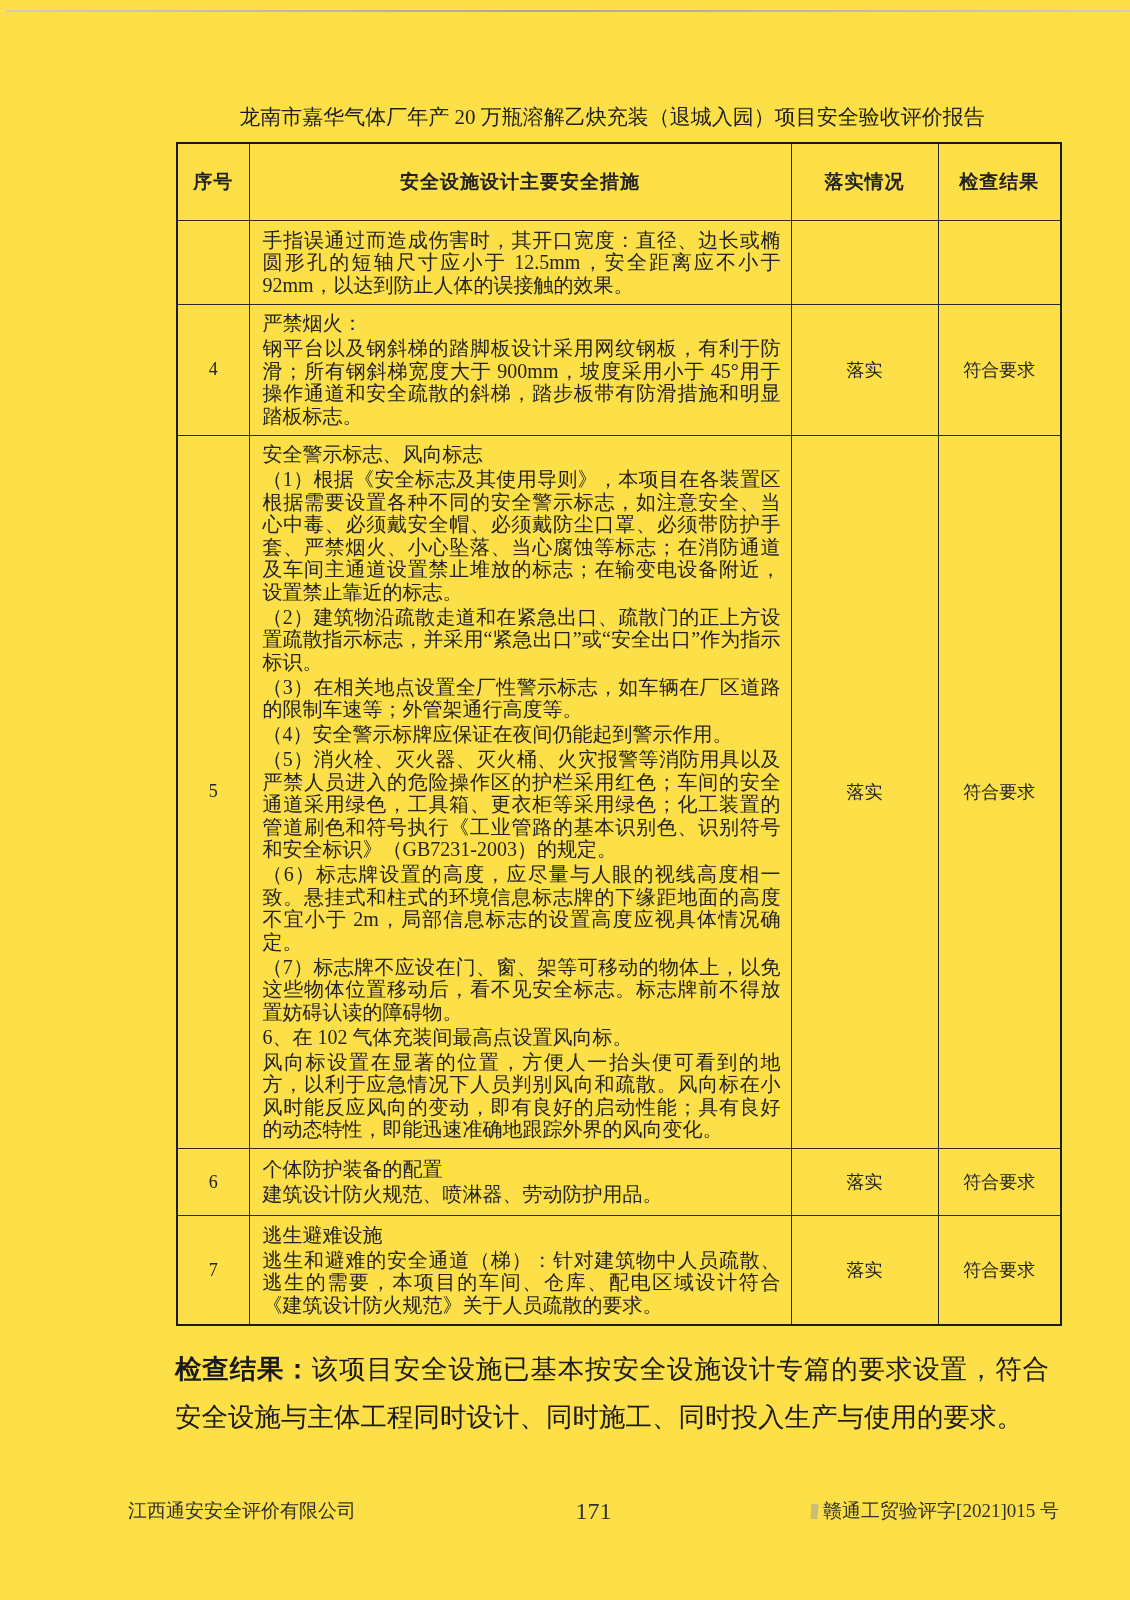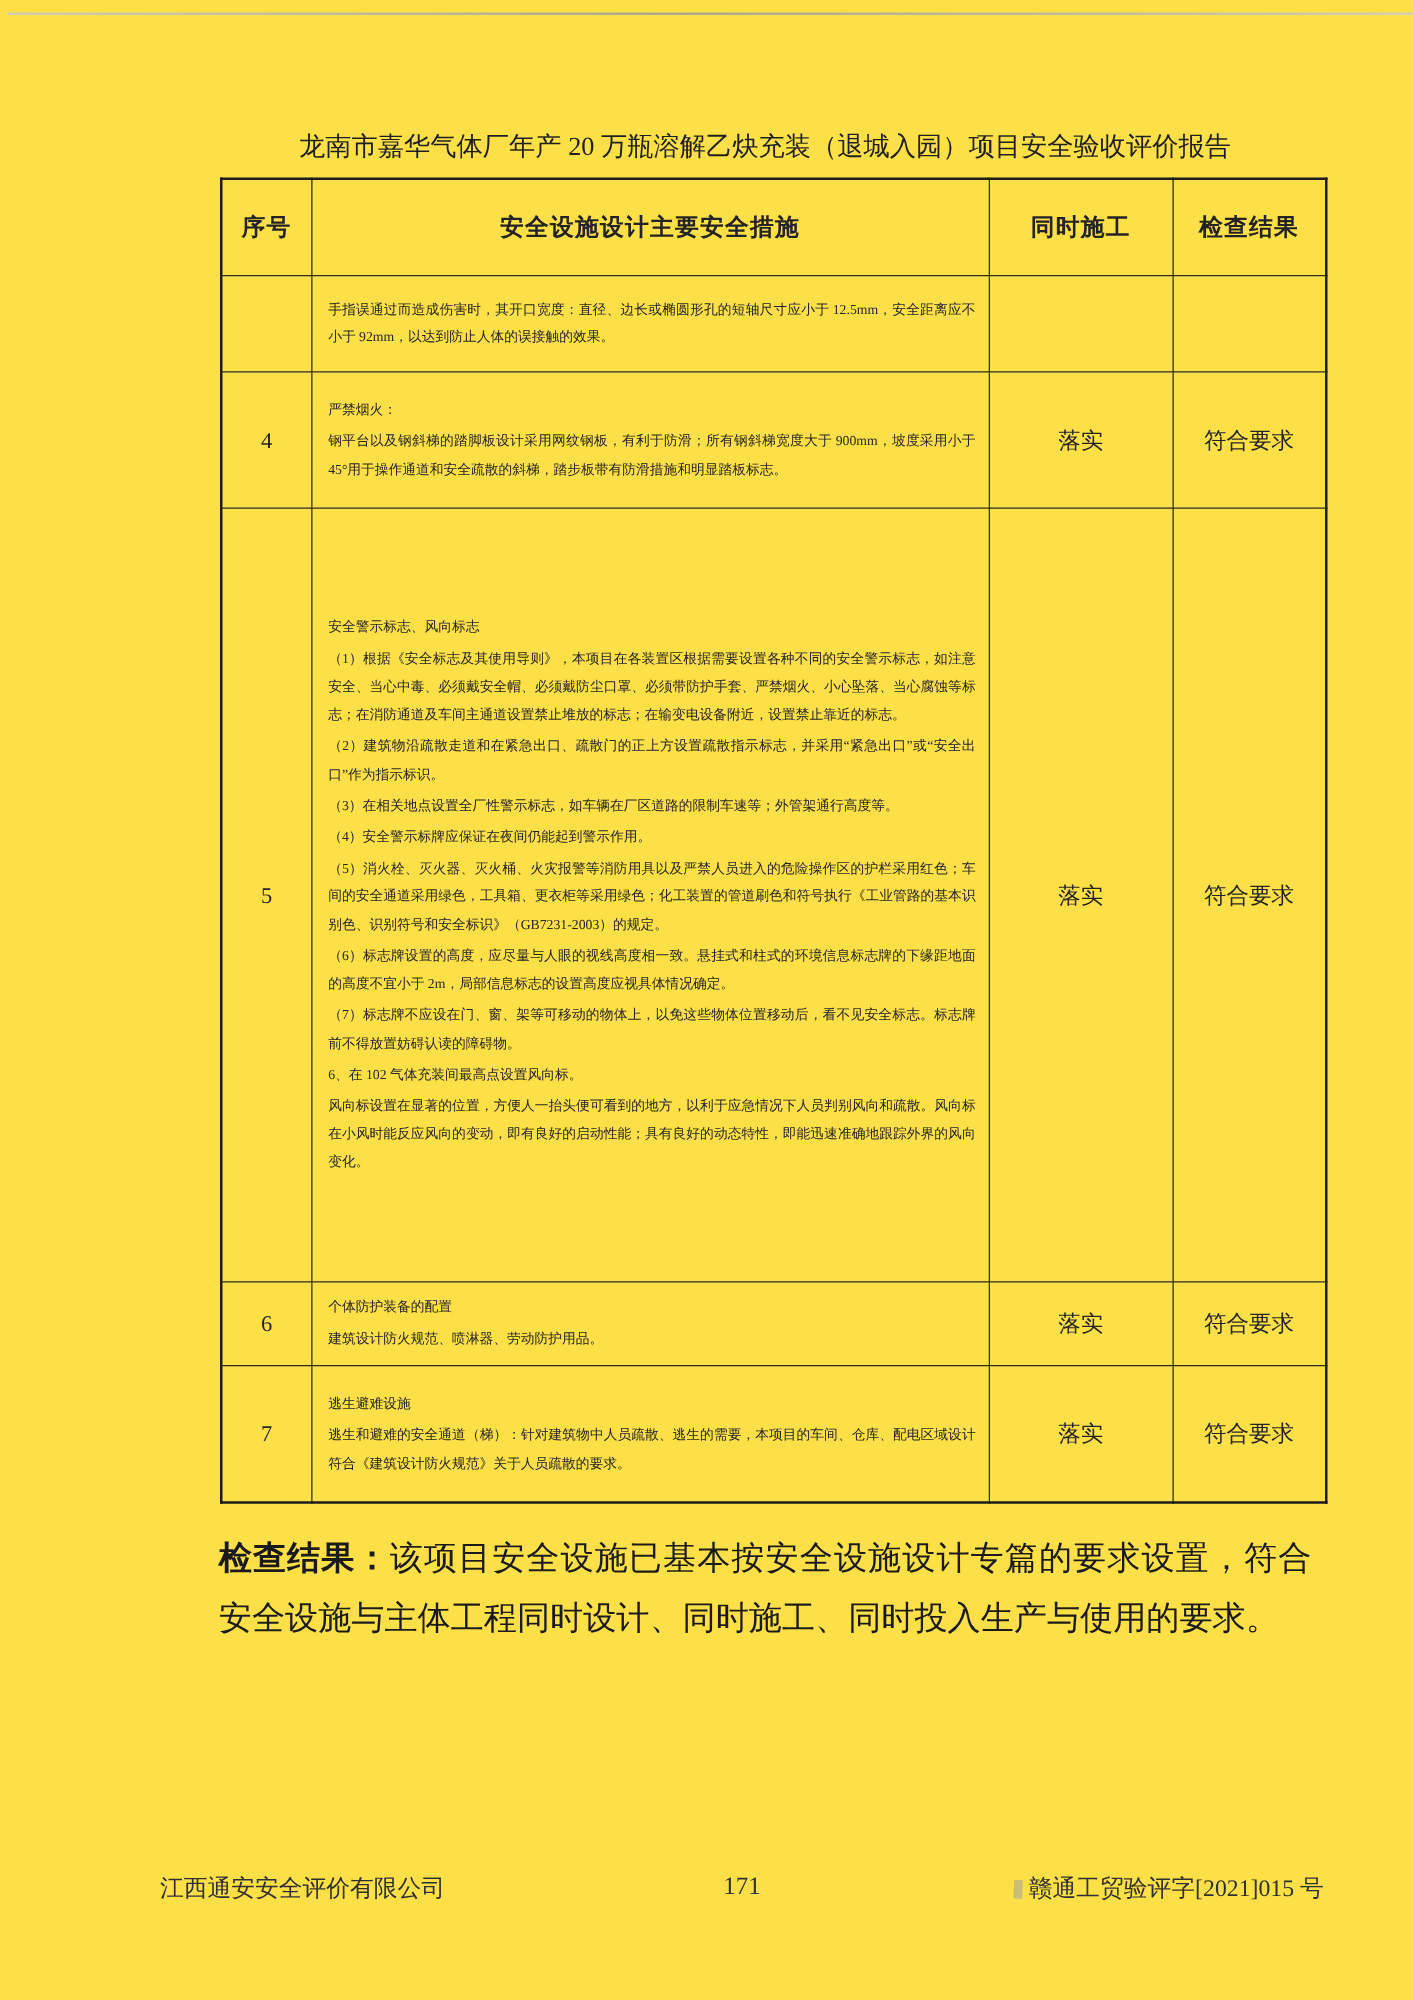--- a/index.html
+++ b/index.html
@@ -52,21 +52,21 @@
     margin-left: 25px;
   }
   td.col-no, td.col-status, td.col-result {
     text-align: center;
     vertical-align: middle;
     font-size: 18px;
   }
   td.col-measures {
     padding: 5px 10px 5px 13px;
     vertical-align: middle;
-    font-size: 11px;
+    font-size: 20px;
     line-height: 22.5px;
     text-align: justify;
   }
   td.col-measures p { margin: 2.5px 0; }
   .conclusion {
     width: 874px;
     margin: 19px 0 0 128px;
     font-size: 26.5px;
     line-height: 48px;
     text-align: justify;
@@ -76,21 +76,21 @@
     font-family: "Liberation Sans", "DejaVu Sans", sans-serif;
     font-weight: 700;
   }
   .page-footer {
     position: absolute;
     top: 1498px; left: 128px; right: 118px;
     font-size: 19px;
     color: #2f2f2f;
   }
   .footer-company { position: absolute; left: 0; top: 0; }
-  .footer-page { position: absolute; left: 50%; transform: translateX(-50%); top: 0; font-size: 20px; }
+  .footer-page { position: absolute; left: 50%; transform: translateX(-50%); top: 0; font-size: 24px; }
   .footer-right { position: absolute; right: 0; top: 0; white-space: nowrap; text-align: right; }
   .ink-blob {
     display: inline-block;
     width: 7px; height: 15px;
     background: #a0a0a0;
     opacity: .55;
     margin-right: 5px;
     transform: translateY(2px) rotate(3deg);
   }
 </style>
@@ -107,21 +107,21 @@
     <colgroup>
       <col style="width:72px">
       <col style="width:542px">
       <col style="width:147px">
       <col style="width:123px">
     </colgroup>
     <thead>
       <tr>
         <th>序号</th>
         <th>安全设施设计主要安全措施</th>
-        <th>同时施工</th>
+        <th>落实情况</th>
         <th>检查结果</th>
       </tr>
     </thead>
     <tbody>
         <tr>
           <td class="col-no"></td>
           <td class="col-measures" style="height: 66px;">
             <p>手指误通过而造成伤害时，其开口宽度：直径、边长或椭圆形孔的短轴尺寸应小于 12.5mm，安全距离应不小于 92mm，以达到防止人体的误接触的效果。</p>
           </td>
           <td class="col-status"></td>

